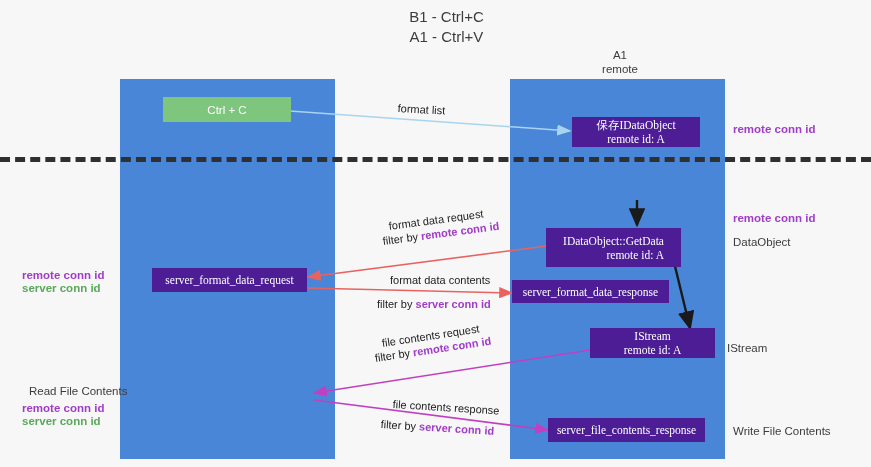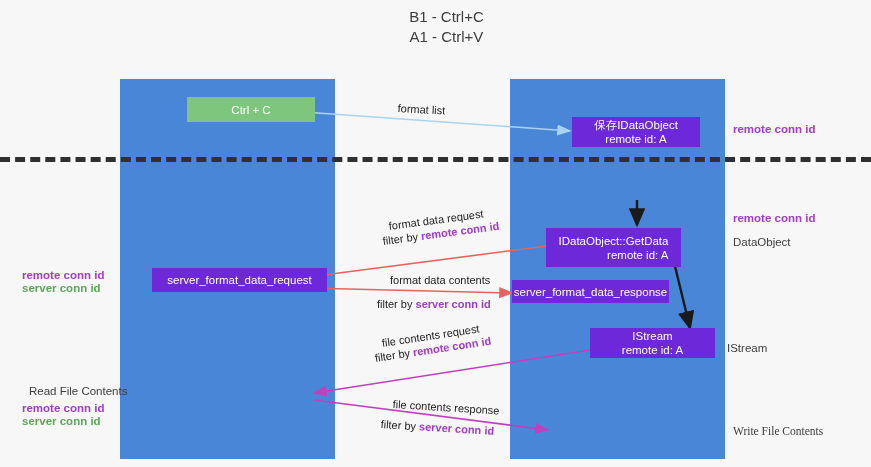--- a/index.html
+++ b/index.html
@@ -52,22 +52,22 @@
     display: flex;
     align-items: center;
     justify-content: center;
     text-align: center;
     color: #ffffff;
     font-size: 11.5px;
     line-height: 14px;
     white-space: pre-line;
     box-sizing: border-box;
   }
-  .box.green { background: #7ec57e; margin-left: 24px; }
-  .box.orange { background: #6d28d9; }
+  .box.green { background: #7ec57e; }
+  .box.orange { background: #4c1d95; font-family: Liberation Serif, serif; }
   .side-label {
     position: absolute;
     font-size: 11.5px;
     line-height: 15px;
     color: #3c3c3c;
     white-space: pre-line;
   }
   .side-label.purple { color: #a03cc8; font-weight: bold; }
   .side-label.green { color: #5aa85a; font-weight: bold; }
   .edge-label {
@@ -88,20 +88,22 @@
   }
 </style>
 </head>
 <body>
 
 <div id="canvas">
 
   <div class="title">B1 - Ctrl+C
 A1 - Ctrl+V</div>
 
+  <div class="col-header" style="left:555px; top:48px; width:130px;">A1
+remote</div>
 
   <div class="lane" style="left:120px; top:79px; width:215px; height:380px;"></div>
   <div class="lane" style="left:510px; top:79px; width:215px; height:380px;"></div>
 
   <svg class="arrows">
     <defs>
       <marker id="ah-blue" markerWidth="9" markerHeight="7" refX="8" refY="3.5" orient="auto">
         <polygon points="0 0, 9 3.5, 0 7" fill="#a8d4f0"></polygon>
       </marker>
       <marker id="ah-red" markerWidth="9" markerHeight="7" refX="8" refY="3.5" orient="auto">
@@ -134,34 +136,35 @@
 
   <div class="box green" style="left:163px; top:97px; width:128px; height:25px;">Ctrl + C</div>
 
   <div class="box orange" style="left:572px; top:117px; width:128px; height:30px;">保存IDataObject
 remote id: A</div>
 
 
   <div class="box orange" style="left:546px; top:228px; width:135px; height:39px;text-align:right;">IDataObject::GetData
 remote id: A</div>
 
-  <div class="box orange" style="left:152px; top:268px; width:175px; height:24px;">server_format_data_request</div>
+  <div class="box orange" style="left:152px; top:268px; width:155px; height:24px;">server_format_data_request</div>
 
   <div class="box orange" style="left:512px; top:280px; width:157px; height:23px;">server_format_data_response</div>
 
   <div class="box orange" style="left:590px; top:328px; width:125px; height:30px;">IStream
 remote id: A</div>
 
 
+  <div class="box orange" style="left:548px; top:418px; width:157px; height:24px;">server_file_contents_response</div>
 
   <div class="side-label purple" style="left:733px; top:122px;">remote conn id</div>
   <div class="side-label purple" style="left:733px; top:211px;">remote conn id</div>
   <div class="side-label" style="left:733px; top:235px;text-align:center;">DataObject</div>
   <div class="side-label" style="left:727px; top:341px;">IStream</div>
-  <div class="side-label" style="left:733px; top:424px;font-family:Liberation Serif, serif;">Write File Contents</div>
+  <div class="side-label" style="left:733px; top:424px;">Write File Contents</div>
 
   <div class="side-label purple" style="left:22px; top:268px;">remote conn id</div>
   <div class="side-label green" style="left:22px; top:281px;">server conn id</div>
 
   <div class="side-label" style="left:29px; top:384px;">Read File Contents</div>
   <div class="side-label purple" style="left:22px; top:401px;">remote conn id</div>
   <div class="side-label green" style="left:22px; top:414px;">server conn id</div>
 
   <div class="edge-label" style="left:398px; top:102px; transform: rotate(3deg);">format list</div>
 

